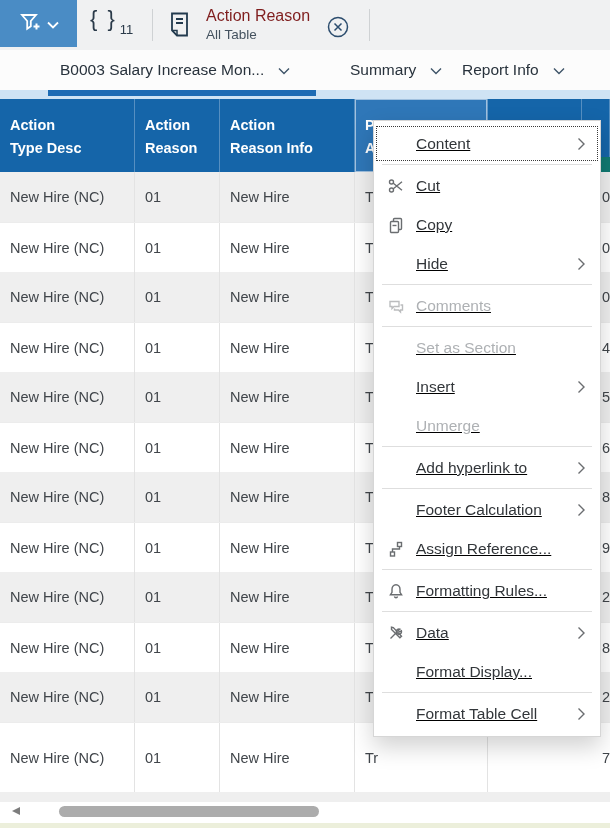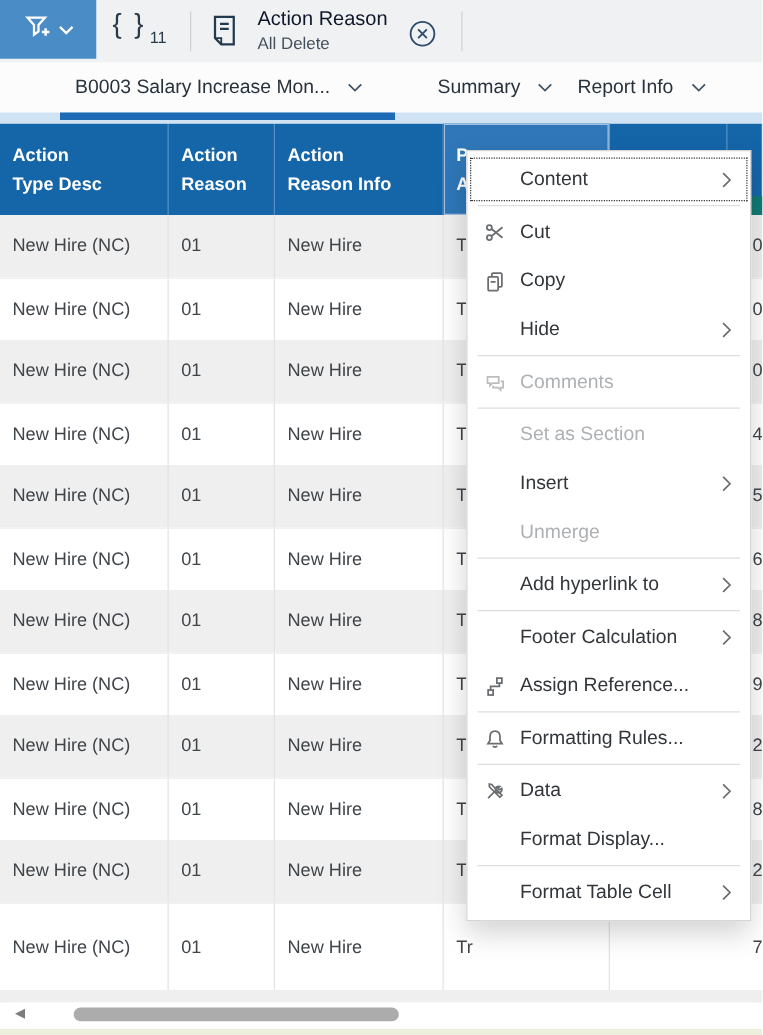--- a/index.html
+++ b/index.html
@@ -19,21 +19,21 @@
 
   
   .toolbar{position:absolute;left:0;top:0;width:610px;height:50px;background:#f0f1f2;}
   .filter-btn{position:absolute;left:0;top:0;width:77px;height:47px;background:var(--filter-button-blue);display:flex;align-items:center;justify-content:center;gap:5px;cursor:pointer;}
   .braces-badge{position:absolute;left:90px;top:6px;color:#2a3a49;display:flex;align-items:flex-start;}
   .braces-badge .br{font-size:22px;font-weight:400;letter-spacing:2px;}
   .braces-badge .cnt{font-size:13px;margin-top:16px;margin-left:3px;}
   .vsep{position:absolute;top:9px;width:1px;height:32px;background:#cfd2d4;}
   .note-ic{position:absolute;left:168px;top:11px;}
   .token{position:absolute;left:206px;top:6px;}
-  .token .t1{font-size:16px;color:#0f172a;line-height:20px;}
+  .token .t1{font-size:16px;color:#7f1d1d;line-height:20px;}
   .token .t2{font-size:13.5px;color:#44525f;line-height:17px;}
   .close-ic{position:absolute;left:326px;top:15px;cursor:pointer;}
 
   
   .tabbar{position:absolute;left:0;top:50px;width:610px;height:40px;background:#fcfcfc;}
   .tab{position:absolute;top:0;height:40px;display:flex;align-items:center;gap:14px;color:#28323c;font-size:15.5px;cursor:pointer;white-space:nowrap;}
   .strip{position:absolute;left:0;top:90px;width:610px;height:9px;background:var(--strip-blue);}
   .tab-underline{position:absolute;left:48px;top:90px;width:268px;height:6px;background:var(--accent-blue);}
 
   
@@ -50,21 +50,21 @@
 
   .filler{position:absolute;left:0;top:792px;width:610px;height:10px;background:#efefef;}
   .hscroll{position:absolute;left:2px;top:802px;width:606px;height:19px;background:#fff;border-radius:9px;}
   .hthumb{position:absolute;left:57px;top:4px;width:260px;height:11px;background:#acacac;border-radius:6px;cursor:pointer;}
   .harrow{position:absolute;left:8px;top:4px;width:12px;height:11px;cursor:pointer;}
   .harrow::before{content:"";position:absolute;left:2px;top:1px;border-right:8px solid #7d7d7d;border-top:4.5px solid transparent;border-bottom:4.5px solid transparent;}
   .bstrip{position:absolute;left:0;top:821px;width:610px;height:7px;background:var(--bottom-strip);border-top:2px solid #fff;}
   .teal-handle{position:absolute;left:601px;top:157px;width:9px;height:15px;background:var(--teal-handle);}
 
   
-  .cmenu{position:absolute;left:373px;top:120px;width:228px;background:#fff;border:1px solid #d6d6d6;box-shadow:0 10px 22px rgba(0,0,0,.18);padding:3px 0;z-index:20;}
+  .cmenu{position:absolute;left:373px;top:120px;width:228px;background:#fff;border:1px solid #d6d6d6;box-shadow:0 10px 22px rgba(0,0,0,.18);padding:3px 0;z-index:20;text-decoration:underline;}
   .mi{position:relative;height:39px;display:flex;align-items:center;padding:0 14px 0 42px;font-size:15.5px;color:#32363a;cursor:pointer;}
   .mi.disabled{color:#aeb1b4;cursor:default;}
   .mi.focused{outline:1px dotted #3a3a3a;outline-offset:-3px;}
   .mi .ic{position:absolute;left:9px;top:0;height:39px;width:26px;display:flex;align-items:center;justify-content:center;}
   .mi .lbl{white-space:nowrap;}
   .mi .short{margin-left:auto;color:#8a8d90;font-size:15px;}
   .mi .sub{margin-left:auto;display:flex;align-items:center;}
   .mdiv{height:1px;background:#dedede;margin:1px 8px;}
 </style>
 </head>
@@ -97,21 +97,21 @@
     <span class="note-ic">
       <svg width="23" height="27" viewBox="0 0 23 27" fill="none" stroke="#223a4e" stroke-width="1.8">
         <path d="M4 2.5 h15 v22 h-10 l-5 -5 z"></path>
         <path d="M4 19.5 h5 v5" stroke-width="1.5"></path>
         <path d="M8 8 h7 M8 12 h7" stroke-width="1.8"></path>
       </svg>
     </span>
 
     <div class="token">
       <div class="t1">Action Reason</div>
-      <div class="t2">All Delete</div>
+      <div class="t2">All Table</div>
     </div>
 
     <span class="close-ic">
       <svg width="24" height="24" viewBox="0 0 24 24" fill="none" stroke="#2c4d6e" stroke-width="1.5">
         <circle cx="12" cy="12" r="9.5"></circle>
         <path d="M8.5 8.5 l7 7 M15.5 8.5 l-7 7"></path>
       </svg>
     </span>
 
     <div class="vsep" style="left:369px"></div>

